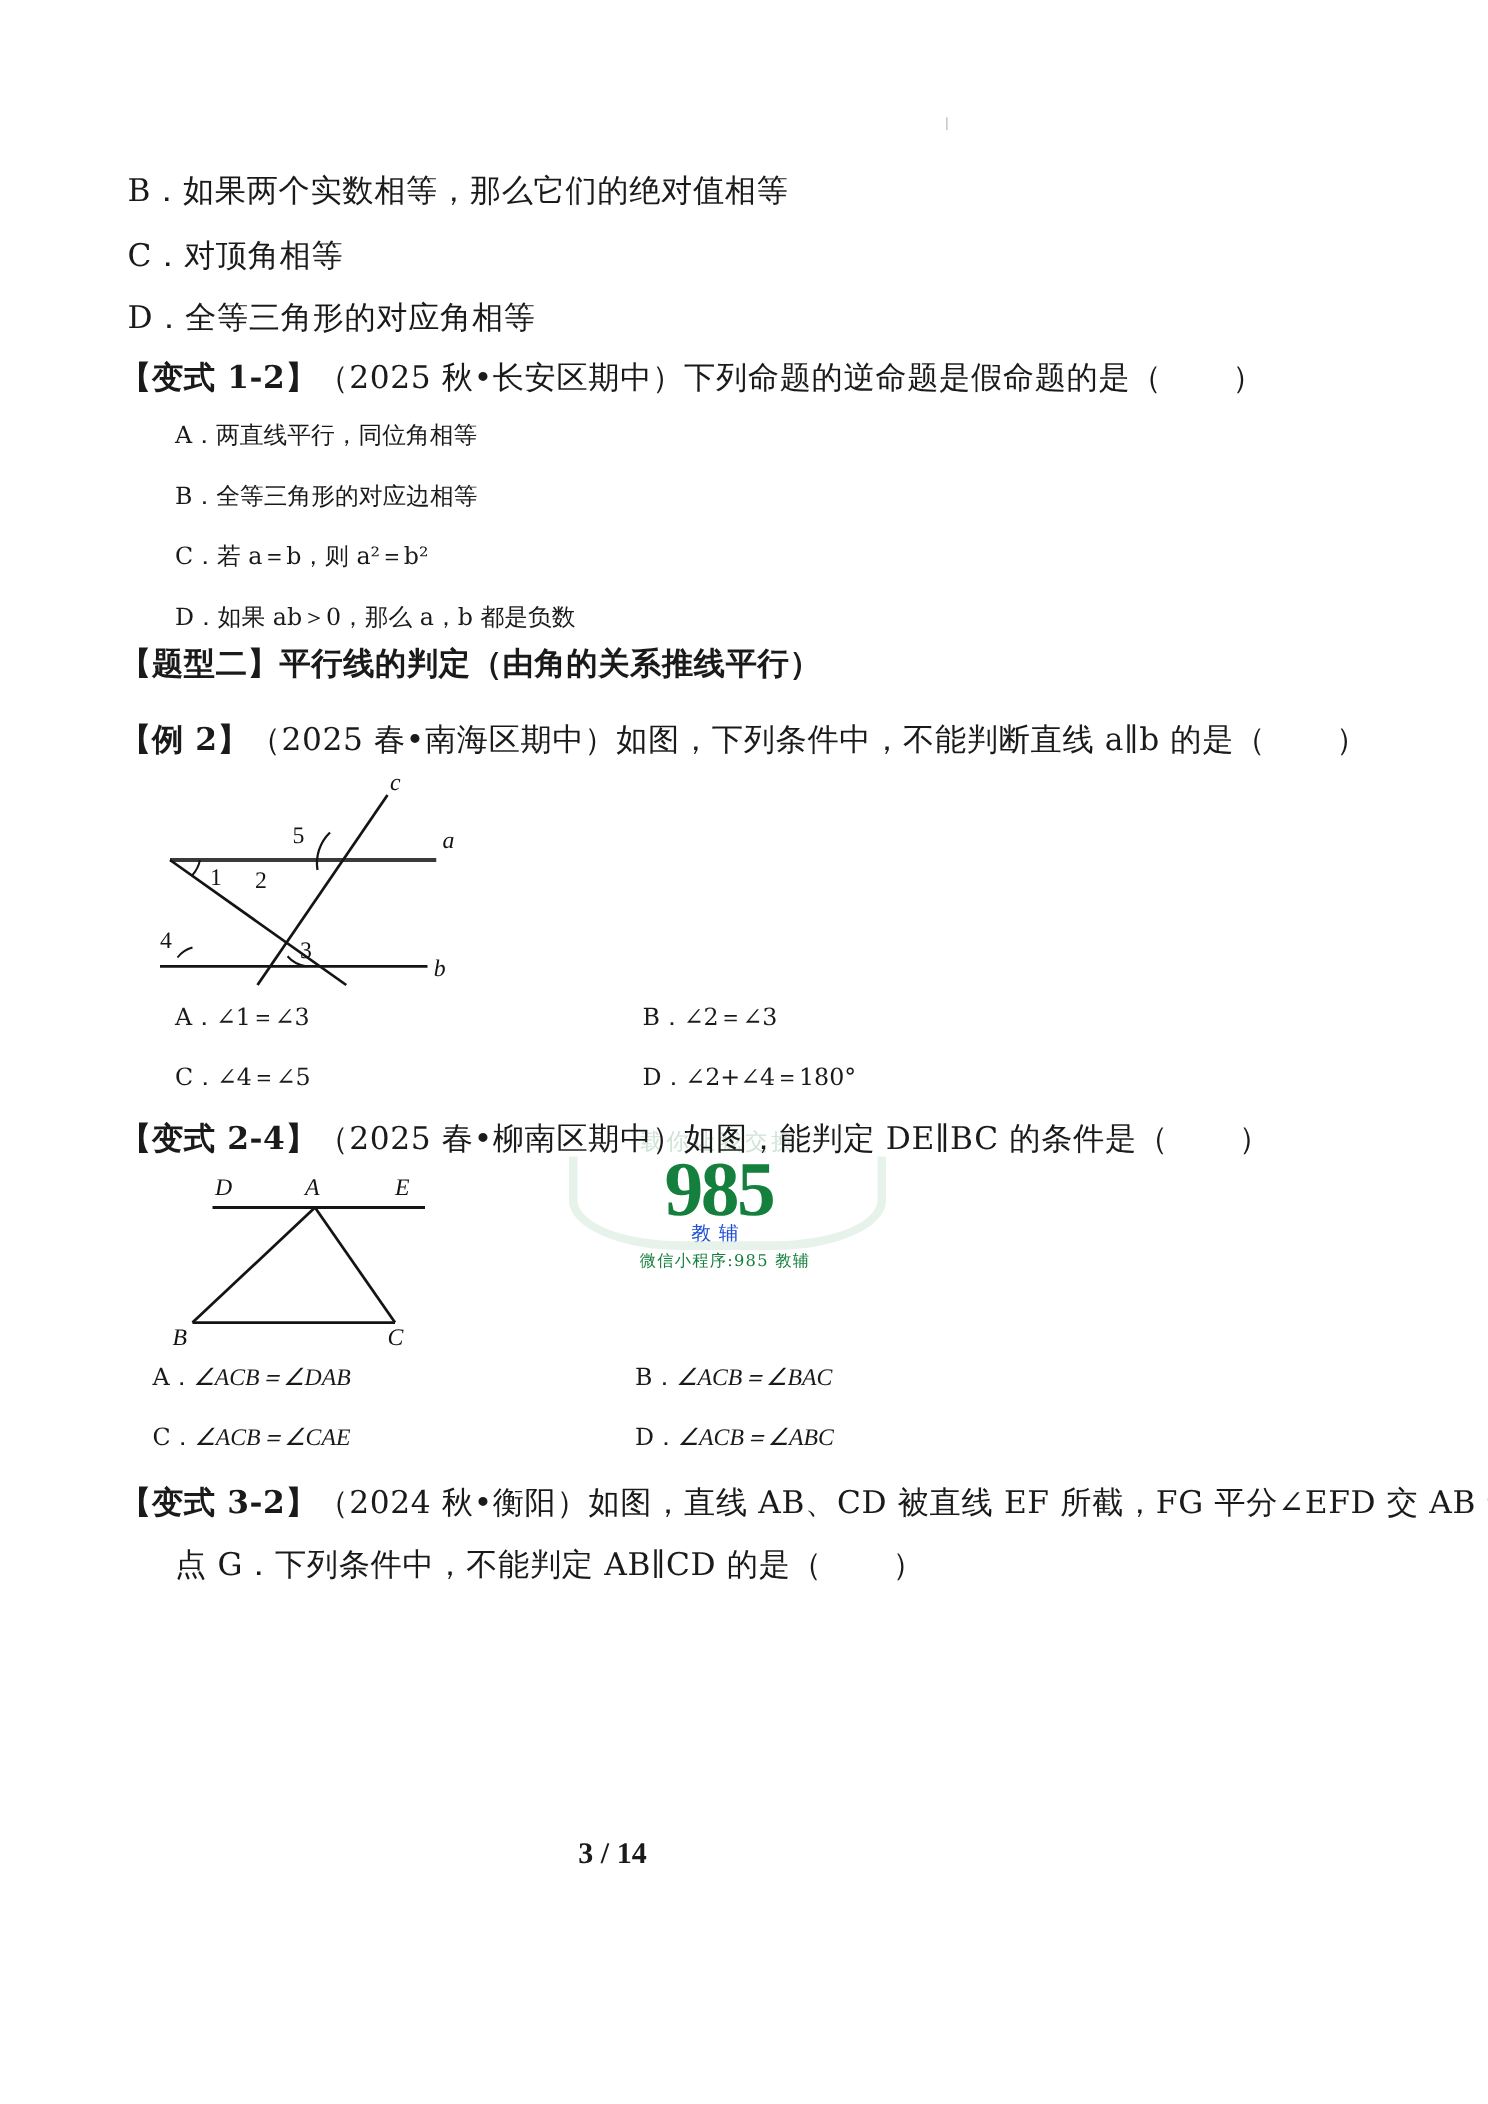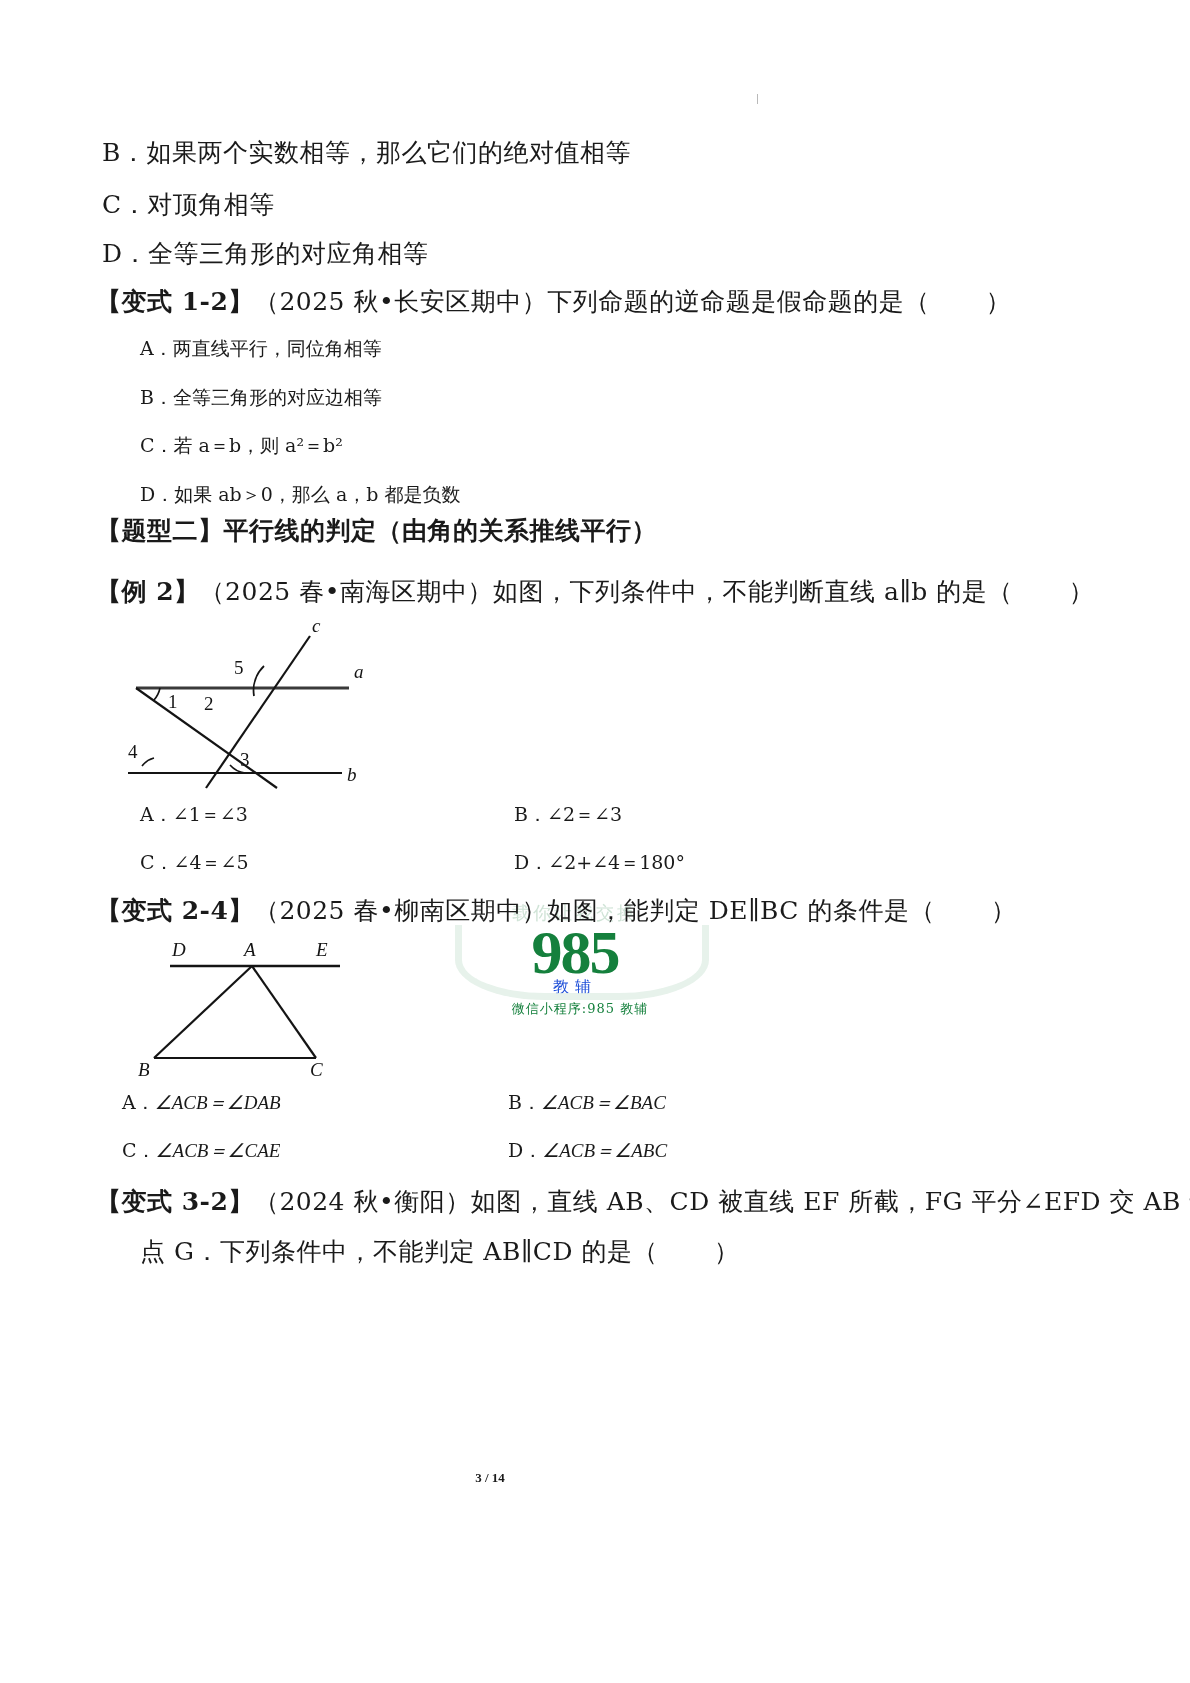--- a/index.html
+++ b/index.html
@@ -136,21 +136,21 @@
     background: #b9b9b9;
   }
 
   
   .footer {
     position: absolute;
     left: 0;
     top: 1470px;
     width: 980px;
     text-align: center;
-    font-size: 13px;
+    font-size: 24px;
     font-weight: bold;
     font-family: "Liberation Serif", serif;
     color: #1a1a1a;
   }
 
   svg { display: block; }
   .fig-label {
     font-family: "Liberation Serif", serif;
     font-style: italic;
     font-size: 19px;

